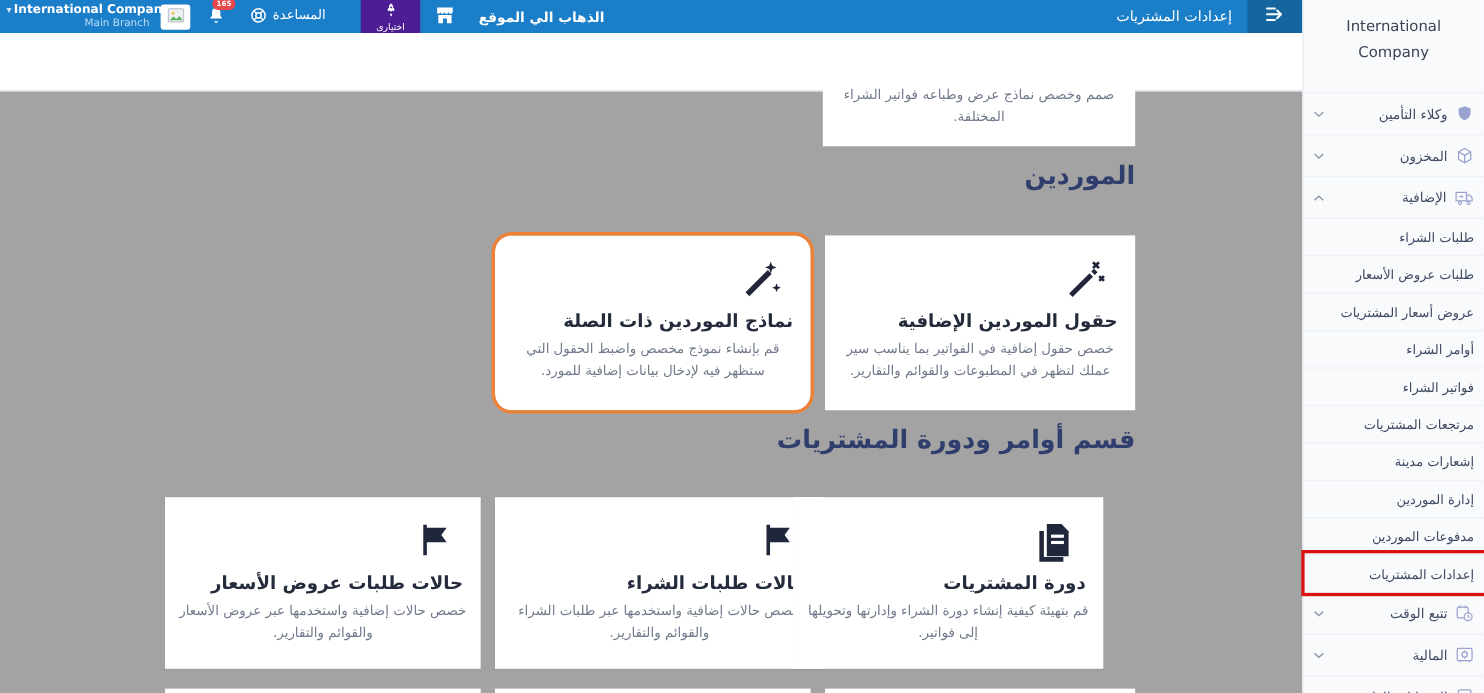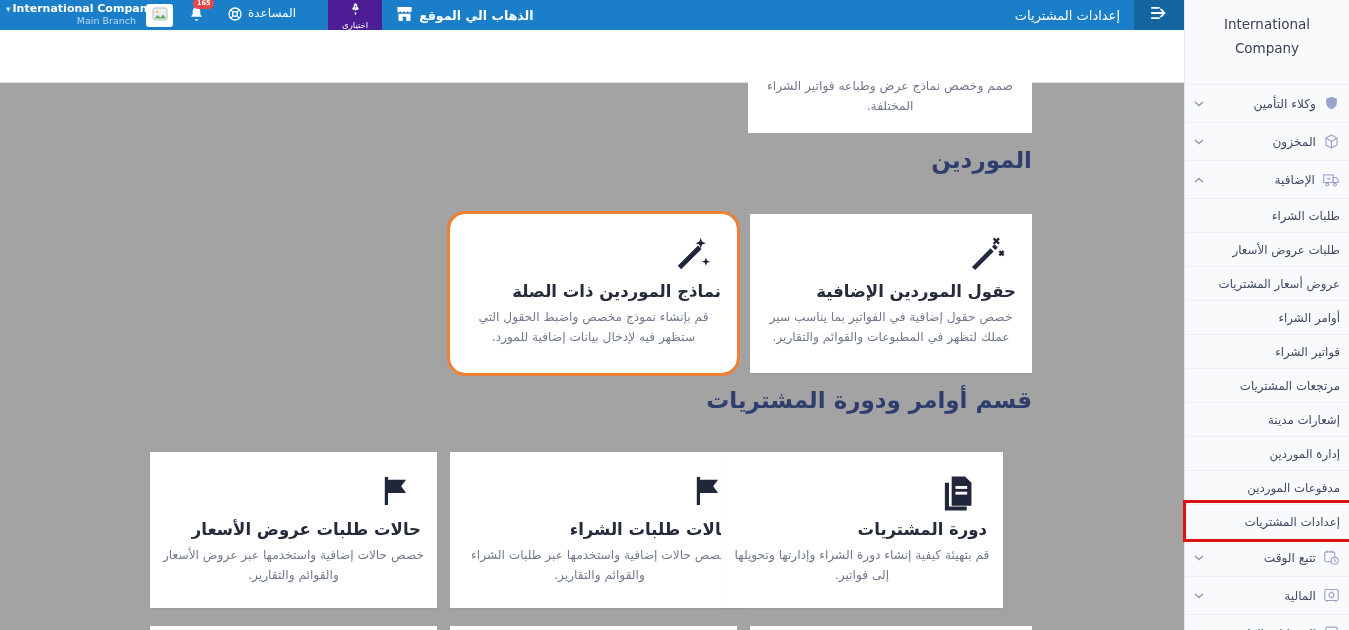--- a/index.html
+++ b/index.html
@@ -12,21 +12,21 @@
   .company { margin:0 4px 0 6px; width:130px; text-align:right; line-height:1.1; cursor:pointer; }
   .company-line { color:#fff; font-size:11px; font-weight:bold; white-space:nowrap; }
   .company-line .caret { color:#cfe6fa; font-size:9px; margin-right:2px; }
   .branch { color:#b9dcf5; font-size:9.5px; margin-top:1px; }
   .shot-btn { width:27px; height:23px; background:#fff; border-radius:3px; margin:0 6px; display:flex; align-items:center; justify-content:center; cursor:pointer; }
   .bell-wrap { position:relative; margin:0 12px 0 9px; display:flex; cursor:pointer; }
   .badge { position:absolute; top:-6px; right:-9px; background:#e8474b; color:#fff; font-size:6.5px; font-weight:bold; padding:1.5px 3.5px; border-radius:8px; line-height:1.2; }
   .help { display:flex; align-items:flex-start; gap:5px; color:#fff; font-size:12px; margin:0 14px 0 10px; cursor:pointer; }
   .trial { height:30px; background:#4c1d95; min-width:36px; display:flex; flex-direction:column; align-items:center; justify-content:center; margin-left:18px; color:#fff; cursor:pointer; padding:0 14px; }
   .trial-label { font-size:8.5px; margin-top:1px; }
-  .gosite { display:flex; align-items:center; gap:6px; color:#fff; font-size:12.5px; font-weight:600; margin:0 14px; cursor:pointer; }
+  .gosite { display:flex; align-items:center; gap:22px; color:#fff; font-size:12.5px; font-weight:600; margin:0 14px; cursor:pointer; }
   .tb-right { display:flex; align-items:center; height:100%; }
   .page-title { color:#fff; font-size:13px; margin-right:14px; }
   .collapse-btn { width:50px; height:30px; background:#15669f; display:flex; align-items:center; justify-content:center; cursor:pointer; }
 
   
   .subheader { position:absolute; left:0; top:30px; width:1184px; height:53px; background:#fff; border-bottom:1px solid #d9dfe9; z-index:1; }
   .content { position:absolute; left:0; top:83px; width:1184px; height:547px; background:#a3a3a3; z-index:0; }
 
   .partial-card { position:absolute; left:748px; top:30px; width:284px; height:103px; background:#fff; z-index:2; cursor:pointer; }
   .partial-card p { margin:46px 10px 0; text-align:center; font-size:12.3px; color:#717a8c; line-height:1.65; direction:rtl; }

